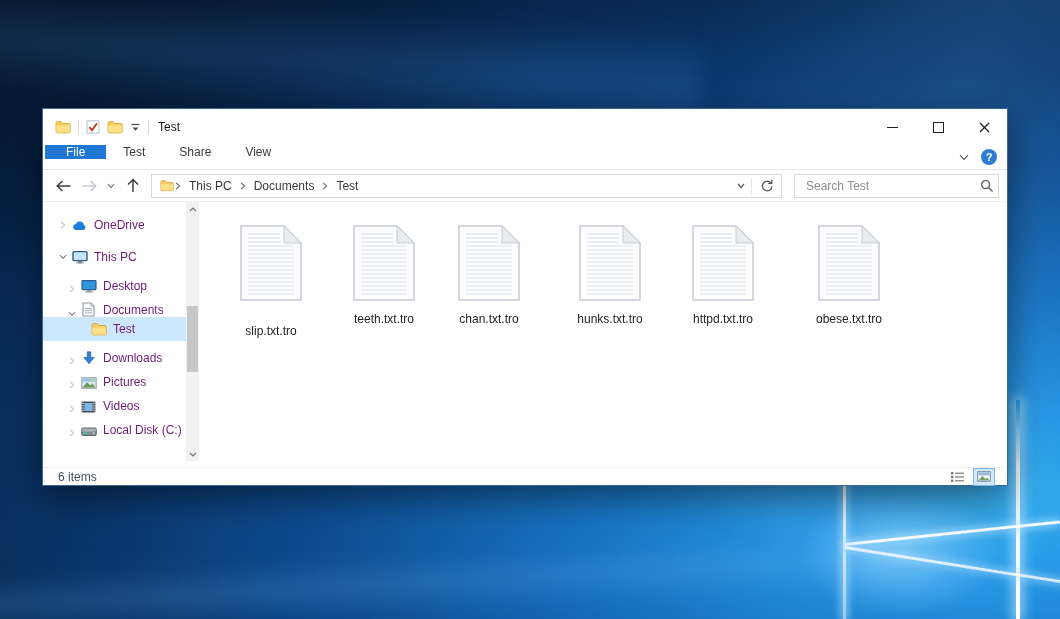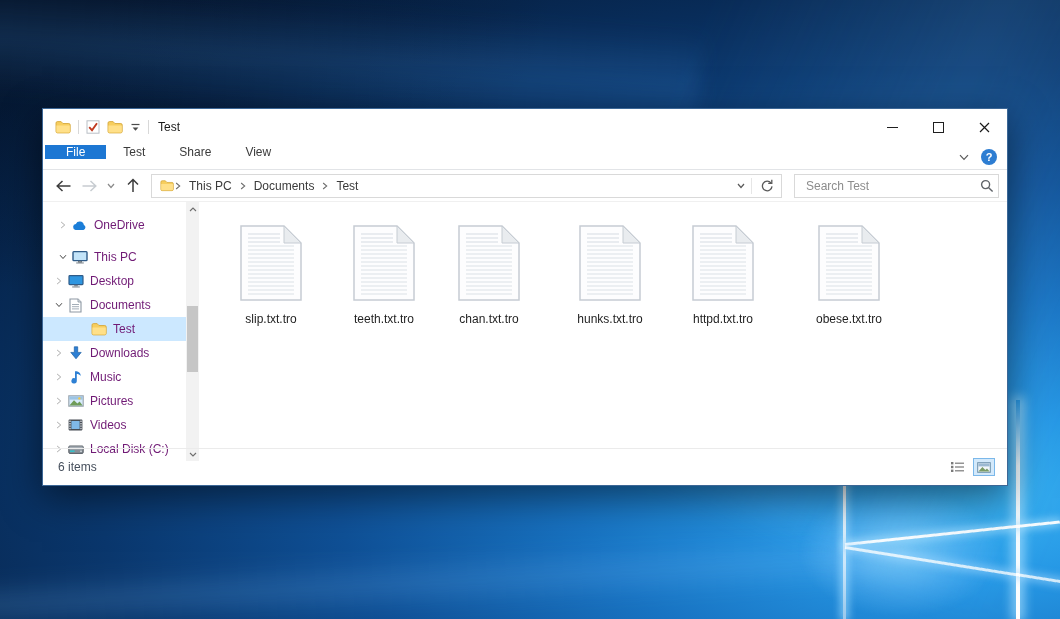--- a/index.html
+++ b/index.html
@@ -79,35 +79,35 @@
   .searchbox input::placeholder{color:#8c8c8c;opacity:1;}
   
   .content{position:absolute;top:93px;bottom:24px;left:0;right:0;display:flex;}
   .sidebar{width:156px;flex:none;position:relative;box-sizing:border-box;
     padding:11px 13px 0 0;}
   .side-row{height:24px;display:flex;align-items:center;font-size:12px;color:#701a75;}
   .side-row .chev{width:11px;display:flex;justify-content:center;flex:none;}
   .side-row .ic{width:19px;display:flex;justify-content:center;align-items:center;
     margin:0 5px 0 2px;flex:none;}
   .lvl0{padding-left:14px;}
-  .lvl1{padding-left:10px;}
+  .lvl1{padding-left:23px;align-items:flex-end;}
   .lvl2{padding-left:44px;}
   .gap-top{margin-top:8px;}
   .side-row.selected{background:#cce8ff;}
   .side-scroll{position:absolute;right:0;top:0;bottom:0;width:13px;background:#f2f2f2;}
   .scroll-arrow{position:absolute;left:0;width:13px;height:14px;display:flex;
     align-items:center;justify-content:center;}
   .scroll-arrow.up{top:0;} .scroll-arrow.down{bottom:0;}
   .scroll-thumb{position:absolute;left:1px;right:1px;top:104px;height:66px;background:#c6c6c6;}
   .filepane{flex:1;position:relative;}
   .tile{position:absolute;width:104px;top:23px;display:flex;flex-direction:column;align-items:center;}
   .tile .fname{margin-top:11px;font-size:12px;color:#1f1f1f;white-space:nowrap;}
-  .t0{left:20px;} .t1{left:133px;} .t2{left:238px;} .t3{left:359px;} .t4{left:472px;} .t5{left:598px;}
-  
-  .statusbar{position:absolute;left:0;right:0;bottom:0;height:37px;box-sizing:border-box;
+  .t0{left:20px;gap:12px;} .t1{left:133px;} .t2{left:238px;} .t3{left:359px;} .t4{left:472px;} .t5{left:598px;}
+  
+  .statusbar{position:absolute;left:0;right:0;bottom:0;height:18px;box-sizing:border-box;
     border-top:1px solid #ebebeb;display:flex;align-items:center;
     font-size:12px;color:#464f5c;padding:0 12px 0 15px;}
   .status-right{margin-left:auto;display:flex;gap:5px;align-items:center;}
   .view-btn{width:22px;height:18px;display:flex;align-items:center;justify-content:center;
     border:1px solid transparent;box-sizing:border-box;}
   .view-btn.selected{border-color:#7bb8ea;background:#d3e9fb;}
   .defs-holder{position:absolute;width:0;height:0;overflow:hidden;}
 </style>
 </head>
 <body>
@@ -378,33 +378,20 @@
             </svg>
           </span>
         <span class="ic">
           <svg width="14" height="14" viewBox="0 0 14 14">
             <path d="M5.3 0.8 H8.7 V6.4 H12.2 L7 12.8 L1.8 6.4 H5.3 Z" fill="#2e80d4" stroke="#1d5fa4" stroke-width="0.7"></path>
           </svg>
           </span>
         <span>Downloads</span>
       </div>
 
-      <div class="side-row lvl1">
-        <span class="chev">
-          <svg width="6" height="8">
-              <use href="#sym-chev-right"></use>
-            </svg>
-          </span>
-        <span class="ic">
-          <svg width="12" height="14" viewBox="0 0 12 14">
-            <path d="M5 1.2 H6.8 C9.6 2 10.8 3.6 10.6 5.9 C9.6 4.6 8.2 4.1 6.8 4.1 V10.8 A2.7 2.7 0 1 1 5 8.3 Z" fill="#2e80d4"></path>
-          </svg>
-          </span>
-        <span>Music</span>
-      </div>
 
       <div class="side-row lvl1">
         <span class="chev">
           <svg width="6" height="8">
               <use href="#sym-chev-right"></use>
             </svg>
           </span>
         <span class="ic">
           <svg width="16" height="12" viewBox="0 0 16 12">
             <rect x="0.8" y="0.8" width="14.4" height="10.4" fill="#d7ebfa" stroke="#98a2ac" stroke-width="1.1"></rect>

